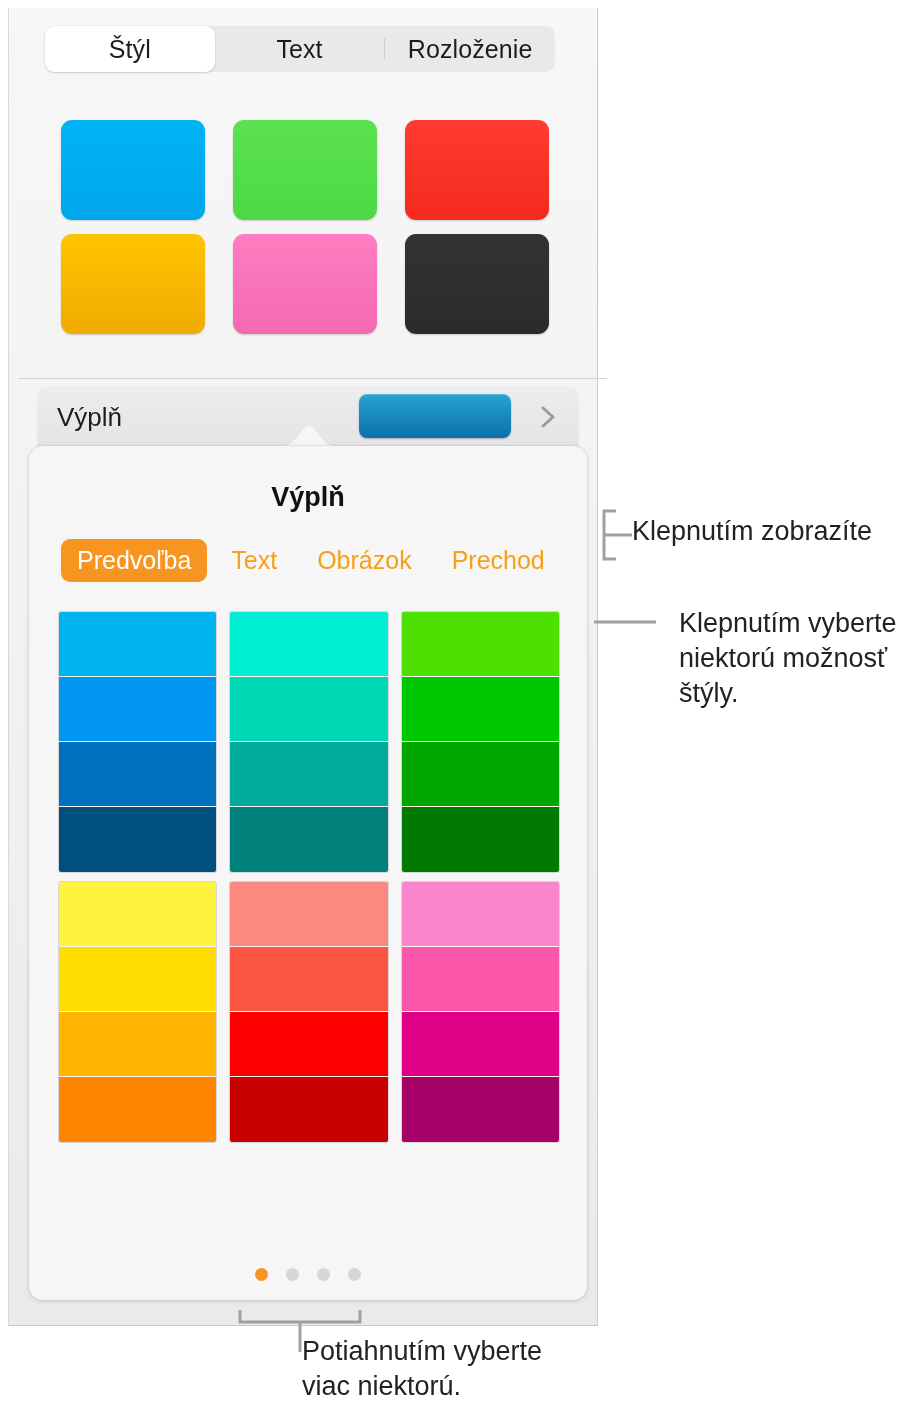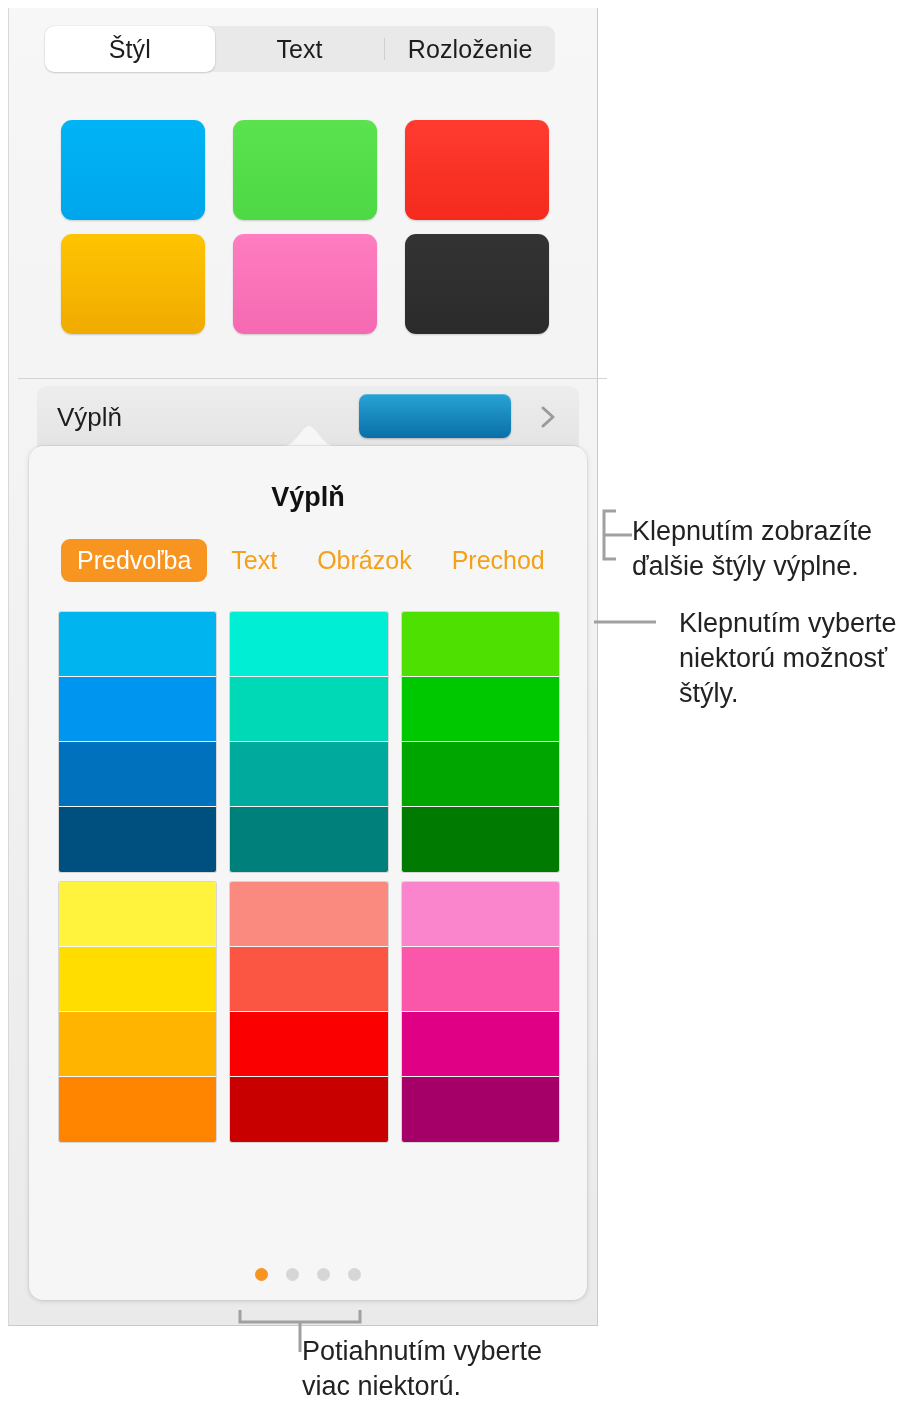--- a/index.html
+++ b/index.html
@@ -265,21 +265,20 @@
 </div>
 
 <div class="leader" id="callout-1-leader">
   <svg width="34" height="52" viewBox="0 0 34 52">
     <path d="M14 2 L2 2 L2 50 L14 50" fill="none" stroke="#a0a0a0" stroke-width="3"></path>
     <path d="M2 26 L30 26" fill="none" stroke="#a0a0a0" stroke-width="3"></path>
   </svg>
 </div>
 <div class="callout-text" id="callout-1-text">
   <div>Klepnutím zobrazíte</div>
-  <div>ďalšie štýly výplne.</div>
 </div>
 
 <div class="leader" id="callout-2-leader">
   <svg width="62" height="4" viewBox="0 0 62 4">
     <path d="M0 2 L62 2" fill="none" stroke="#a0a0a0" stroke-width="3"></path>
   </svg>
 </div>
 <div class="callout-text" id="callout-2-text">
   <div>Klepnutím vyberte</div>
   <div>niektorú možnosť</div>

